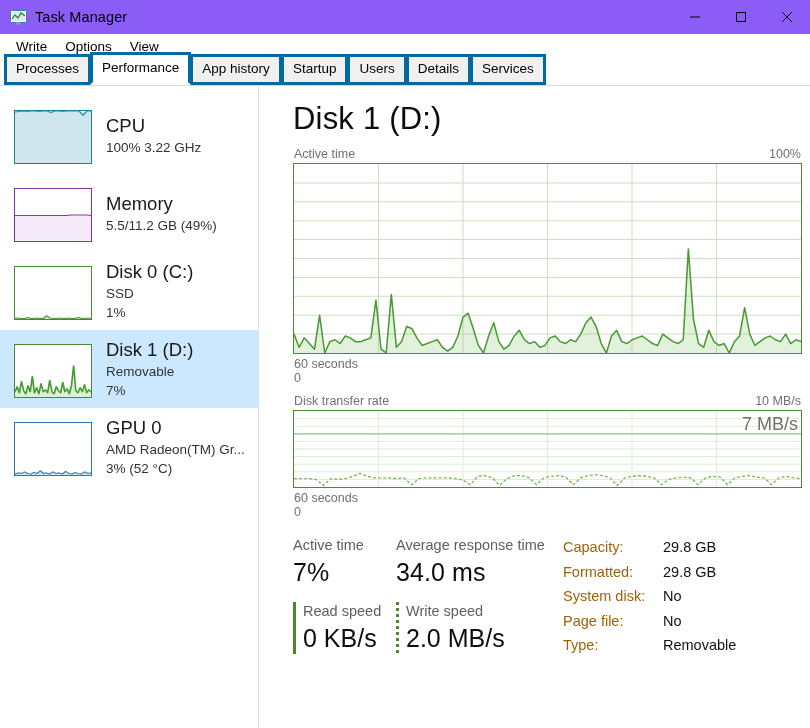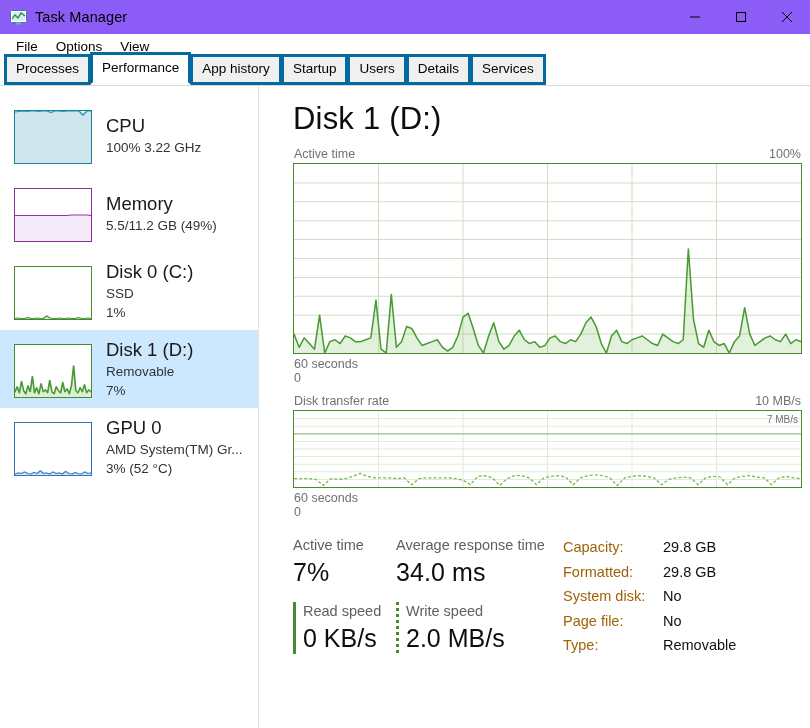--- a/index.html
+++ b/index.html
@@ -92,21 +92,21 @@
                 letter-spacing: .2px; }
   #disk-model { font-size: 17px; color: #1a1a1a; white-space: nowrap; }
 
   .graph-block { margin-top: 9px; }
   .graph-labels { display: flex; justify-content: space-between;
                   font-size: 12.5px; color: #707070; padding: 0 1px 2px 1px; }
   .graph-frame { border: 1px solid #4a8a2e; position: relative; background: #fff; }
   .graph-frame svg { display: block; width: 100%; height: 100%; }
   #active-frame { height: 191px; }
   #rate-frame { height: 78px; }
-  .rate-tag { position: absolute; right: 3px; top: 3px; font-size: 10px; color: #707070; }
+  .rate-tag { position: absolute; right: 3px; top: 3px; font-size: 18px; color: #707070; }
   .graph-foot { display: flex; justify-content: space-between;
                 font-size: 12.5px; color: #707070; padding: 3px 1px 0 1px; flex-direction: column; }
 
   
   #stats { display: flex; margin-top: 16px; }
   #stats-left { width: 100%; max-width: 268px; flex: none; }
   .stat-row { display: flex; }
   .stat-cell { width: 100%; }
   .stat-cell.w1 { width: 103px; flex: none; }
   .stat-label { font-size: 14.5px; color: #606060; line-height: 20px; }
@@ -152,21 +152,21 @@
     <div class="wc">
       <svg width="12" height="12" viewBox="0 0 12 12">
           <line x1="1" y1="1" x2="11" y2="11" stroke="#000" stroke-width="1"></line>
           <line x1="11" y1="1" x2="1" y2="11" stroke="#000" stroke-width="1"></line>
         </svg>
     </div>
   </div>
 </div>
 
 <div id="menubar">
-  <span class="menu-item">File</span>
+  <span class="menu-item">Write</span>
   <span class="menu-item">Options</span>
   <span class="menu-item">View</span>
 </div>
 
 <div id="tabstrip">
   <span class="tab">Processes</span>
   <span class="tab active">Performance</span>
   <span class="tab">App history</span>
   <span class="tab">Startup</span>
   <span class="tab">Users</span>
@@ -234,21 +234,21 @@
 
     <div class="side-item">
       <div class="thumb gpu">
           <svg id="t-gpu" preserveAspectRatio="none" viewBox="0 0 100 100">
             <polygon points="0,100 0.00,98.00 4.17,96.00 8.33,97.00 12.50,94.00 16.67,97.00 20.83,98.00 25.00,95.00 29.17,97.00 33.33,92.00 37.50,97.00 41.67,96.00 45.83,98.00 50.00,94.00 54.17,97.00 58.33,96.00 62.50,98.00 66.67,93.00 70.83,97.00 75.00,98.00 79.17,95.00 83.33,97.00 87.50,98.00 91.67,94.00 95.83,97.00 100.00,96.00 100,100" fill="rgba(61,134,198,0.20)" stroke="none"></polygon>
             <polyline points="0.00,98.00 4.17,96.00 8.33,97.00 12.50,94.00 16.67,97.00 20.83,98.00 25.00,95.00 29.17,97.00 33.33,92.00 37.50,97.00 41.67,96.00 45.83,98.00 50.00,94.00 54.17,97.00 58.33,96.00 62.50,98.00 66.67,93.00 70.83,97.00 75.00,98.00 79.17,95.00 83.33,97.00 87.50,98.00 91.67,94.00 95.83,97.00 100.00,96.00" fill="none" stroke="#3d86c6" stroke-width="2.2" stroke-linejoin="round" stroke-linecap="round"></polyline>
           </svg>
         </div>
       <div class="side-text">
         <div class="side-title">GPU 0</div>
-        <div class="side-sub">AMD System(TM) Gr...</div>
+        <div class="side-sub">AMD Radeon(TM) Gr...</div>
         <div class="side-sub">3%  (52 °C)</div>
       </div>
     </div>
 
   </div>
 
   <div id="main">
 
     <div id="main-head">
       <div id="disk-title">Disk 1 (D:)</div>

